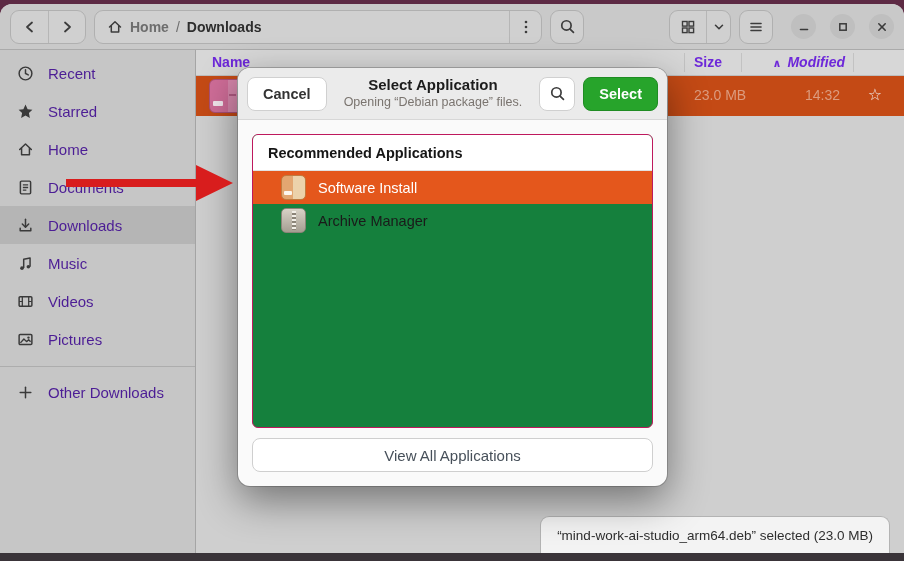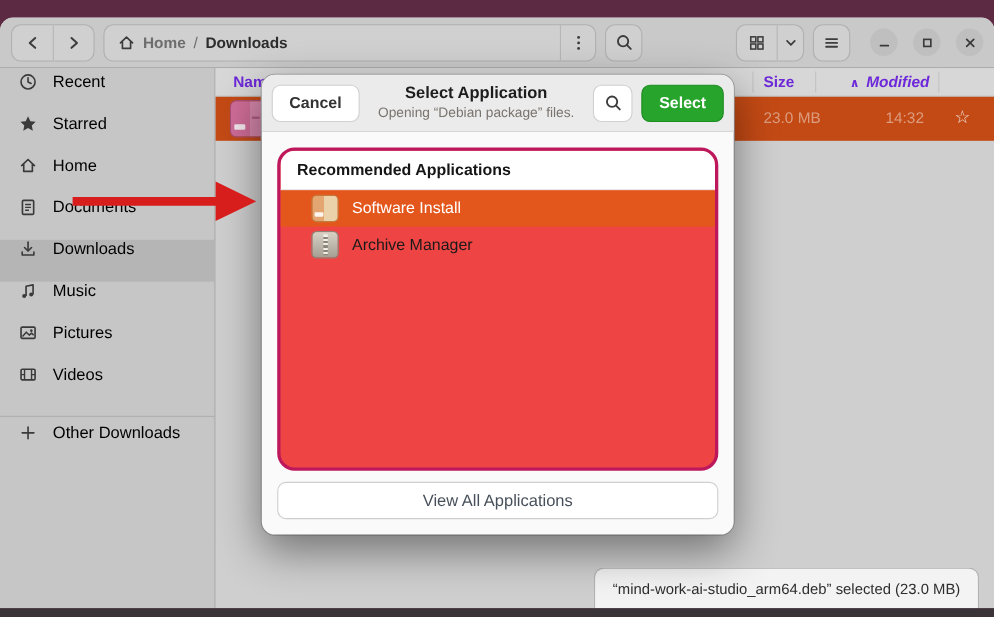--- a/index.html
+++ b/index.html
@@ -5,21 +5,21 @@
   * { margin:0; padding:0; box-sizing:border-box; }
   html,body { width:904px; height:561px; overflow:hidden;
     font-family:"Liberation Sans","DejaVu Sans",sans-serif; }
   body { background:#5d2a44; position:relative; }
 
   .desktop-bottom { position:absolute; left:0; right:0; bottom:0; height:8px; background:#3a3439; }
 
   
   .window { position:absolute; left:0; right:0; top:4px; bottom:8px;
     background:#cfcfcf; border-radius:12px 12px 0 0; overflow:hidden;
-    display:flex; flex-direction:column;margin-top:12px; }
+    display:flex; flex-direction:column; }
 
   
   .headerbar { height:46px; background:#c9c9c9; flex:0 0 46px; display:flex;
     align-items:center; padding:0 10px; gap:8px; border-bottom:1px solid #aaaaaa; position:relative; }
   .hb-btn { background:#d0d0d0; border:1px solid #b0b0b0; border-radius:9px; height:34px;
     display:flex; align-items:center; justify-content:center; color:#3c3c3c; cursor:default; }
   .nav-group { display:flex; height:34px; border:1px solid #b0b0b0; border-radius:9px;
     background:#d0d0d0; overflow:hidden; }
   .nav-group button { width:37px; border:none; background:transparent; color:#3c3c3c;
     display:flex; align-items:center; justify-content:center; }
@@ -41,22 +41,22 @@
   .win-controls { display:flex; gap:14px; margin-left:10px; align-items:center; }
   .wc { width:25px; height:25px; border-radius:50%; background:#bfbfbf; color:#3a3a3a;
     display:flex; align-items:center; justify-content:center; }
 
   
   .content { flex:1; display:flex; position:relative; }
 
   
   .sidebar { width:196px; background:#c6c6c6; border-right:1px solid #a5a5a5;
     padding-top:4px; display:flex; flex-direction:column; }
-  .side-item { height:38px; display:flex; gap:14px; padding:0 0 0 17px;
-    font-size:15px; color:#000000; }
+  .side-item { height:38px; display:flex; align-items:center; gap:14px; padding:0 0 0 17px;
+    font-size:15px; color:#4c1d95; }
   .side-item .sicon { width:17px; height:17px; color:#3a3a3a; flex:0 0 17px; }
   .side-item.selected { background:#b5b5b5; }
   .side-sep { height:1px; background:#adadad; margin:8px 0 6px 0; }
 
   
   .filearea { flex:1; background:#cfcfcf; position:relative; }
   .list-header { height:26px; background:#d7d7d7; border-bottom:1px solid #bdbdbd;
     position:relative; font-size:14px; font-weight:bold; color:#6d28d9; }
   .list-header .lh-name { position:absolute; left:16px; top:4px; }
   .list-header .lh-size { position:absolute; left:498px; top:4px; }
@@ -87,21 +87,21 @@
   .dlg-cancel { height:34px; padding:0 15px; background:#ffffff; border:1px solid #d0d0d0;
     border-radius:8px; font-size:14.5px; color:#333; display:flex; align-items:center;font-weight:bold; }
   .dlg-titlebox { flex:1; text-align:center; line-height:1.25; }
   .dlg-title { font-size:15px; font-weight:bold; color:#1c1c1c; }
   .dlg-subtitle { font-size:12.5px; color:#7a746f; }
   .dlg-search { width:36px; height:34px; background:#ffffff; border:1px solid #d0d0d0;
     border-radius:8px; display:flex; align-items:center; justify-content:center; color:#3c3c3c; }
   .dlg-select { height:34px; padding:0 15px; border-radius:8px; border:1px solid #1f8c23;
     color:#fff; font-size:14.5px; font-weight:bold; display:flex; align-items:center; }
   .dlg-body { flex:1; padding:14px; display:flex; flex-direction:column; }
-  .app-listbox { flex:1; background:#ef4444; border:3px solid #be185d; border-radius:16px;
+  .app-listbox { flex:1; background:#15803d; border:1px solid #be185d; border-radius:6px;
     overflow:hidden; }
   .al-header { padding:10px 15px 9px 15px; font-size:14.5px; font-weight:bold; color:#161616;
     border-bottom:1px solid #e2e2e2; background:#fff; }
   .app-row { height:33px; display:flex; align-items:center; gap:12px; padding:0 28px; font-size:14.5px; color:#1a1a1a; }
   .app-row.selected { color:#ffffff; }
   .app-icon { width:25px; height:25px; border-radius:5px; position:relative; flex:0 0 25px; }
   .icon-software { background:linear-gradient(90deg,#e3a671 0 46%, #ecd2ab 46%);
     border:1px solid #c07b3f; }
   .icon-software:before { content:""; position:absolute; left:2px; bottom:4px; width:8px; height:4px;
     background:#fdf6ee; border-radius:1px; }
@@ -281,38 +281,38 @@
               <path d="M6.3 12.3 V4 L12.3 2.8 V11" fill="none" stroke="currentColor" stroke-width="1.4" stroke-linejoin="round"></path>
               <circle cx="4.7" cy="12.4" r="1.7" fill="currentColor"></circle>
               <circle cx="10.7" cy="11.1" r="1.7" fill="currentColor"></circle>
             </svg>
         </span>
         <span>Music</span>
       </div>
       <div class="side-item">
         <span class="sicon">
           <svg class="ic" width="17" height="17" viewBox="0 0 16 16">
-              <rect x="2" y="3.2" width="12" height="9.6" rx="1" fill="none" stroke="currentColor" stroke-width="1.4"></rect>
-              <circle cx="10.8" cy="6.2" r="1.1" fill="currentColor"></circle>
-              <polyline points="3.2,11.2 6.5,7.5 9,10 11,8.3 12.8,10.2" fill="none" stroke="currentColor" stroke-width="1.3" stroke-linejoin="round"></polyline>
-            </svg>
-        </span>
-        <span>Pictures</span>
-      </div>
-      <div class="side-item">
-        <span class="sicon">
-          <svg class="ic" width="17" height="17" viewBox="0 0 16 16">
               <rect x="2" y="3.5" width="12" height="9" rx="1" fill="none" stroke="currentColor" stroke-width="1.4"></rect>
               <line x1="5" y1="3.5" x2="5" y2="12.5" stroke="currentColor" stroke-width="1.2"></line>
               <line x1="11" y1="3.5" x2="11" y2="12.5" stroke="currentColor" stroke-width="1.2"></line>
               <line x1="2" y1="8" x2="5" y2="8" stroke="currentColor" stroke-width="1"></line>
               <line x1="11" y1="8" x2="14" y2="8" stroke="currentColor" stroke-width="1"></line>
             </svg>
         </span>
         <span>Videos</span>
+      </div>
+      <div class="side-item">
+        <span class="sicon">
+          <svg class="ic" width="17" height="17" viewBox="0 0 16 16">
+              <rect x="2" y="3.2" width="12" height="9.6" rx="1" fill="none" stroke="currentColor" stroke-width="1.4"></rect>
+              <circle cx="10.8" cy="6.2" r="1.1" fill="currentColor"></circle>
+              <polyline points="3.2,11.2 6.5,7.5 9,10 11,8.3 12.8,10.2" fill="none" stroke="currentColor" stroke-width="1.3" stroke-linejoin="round"></polyline>
+            </svg>
+        </span>
+        <span>Pictures</span>
       </div>
       <div class="side-sep"></div>
       <div class="side-item">
         <span class="sicon">
           <svg class="ic" width="17" height="17" viewBox="0 0 16 16">
               <line x1="8" y1="3" x2="8" y2="13" stroke="currentColor" stroke-width="1.4" stroke-linecap="round"></line>
               <line x1="3" y1="8" x2="13" y2="8" stroke="currentColor" stroke-width="1.4" stroke-linecap="round"></line>
             </svg>
         </span>
         <span>Other Downloads</span>

